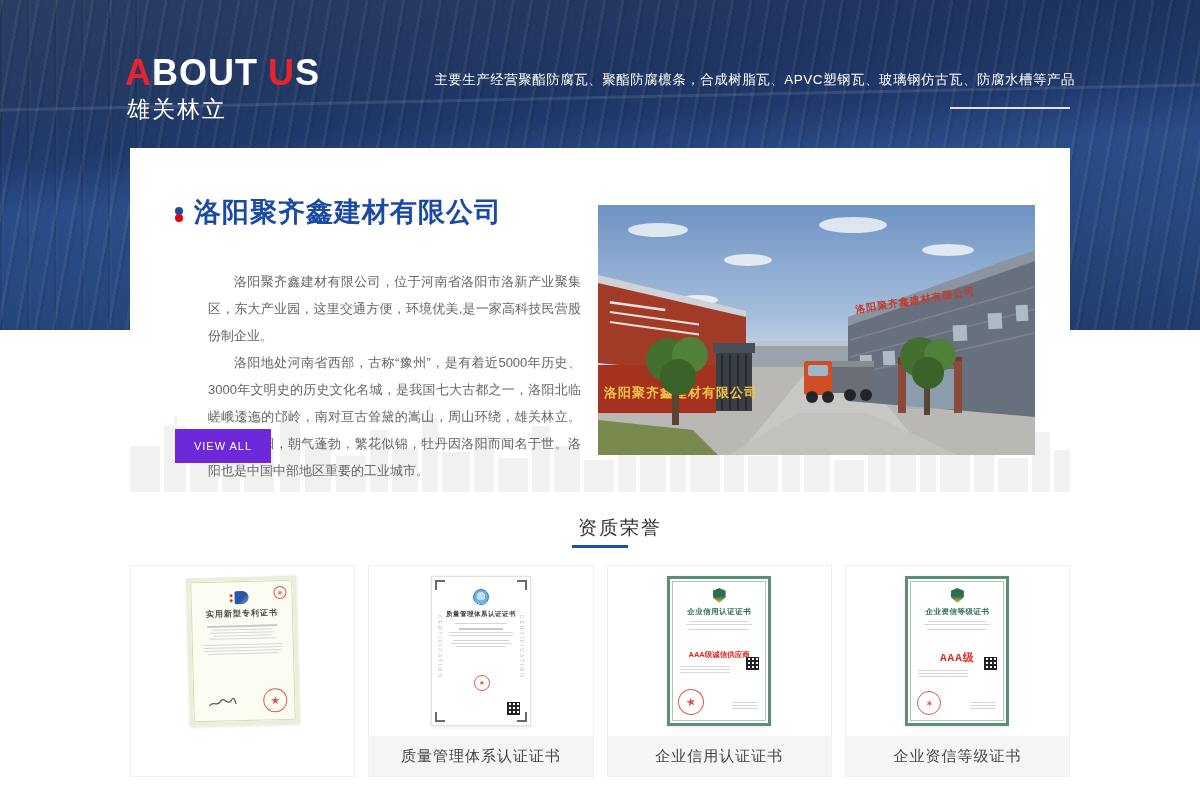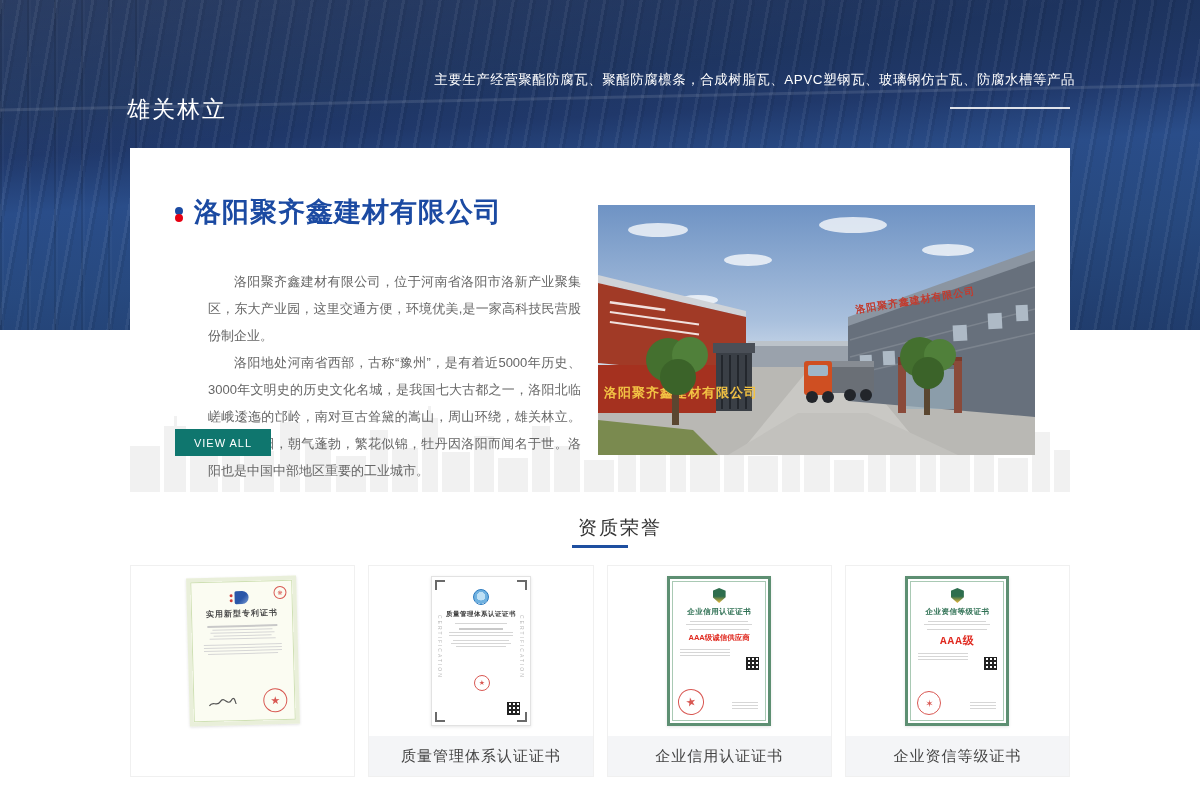--- a/index.html
+++ b/index.html
@@ -30,21 +30,21 @@
   .about-card { position:absolute; left:130px; top:148px; width:940px; height:352px; background:#fff; z-index:3; }
   .skyline { position:absolute; left:0; bottom:8px; width:100%; height:96px; z-index:0; }
   .about-inner { position:relative; z-index:1; width:100%; height:100%; }
   .title-bullet { position:absolute; left:45px; top:59px; width:8px; }
   .title-bullet .dot-b { width:8px; height:8px; border-radius:50%; background:#1b4aa2; }
   .title-bullet .dot-r { width:8px; height:8px; border-radius:50%; background:#e60012; margin-top:-1px; }
   .company-name { position:absolute; left:64px; top:46px; font-size:27px; font-weight:bold; color:#1b4aa2; letter-spacing:1px; }
   .company-name-en { position:absolute; left:66px; top:84px; font-size:10px; color:#c3c8d1; letter-spacing:3px; font-weight:bold; }
   .about-text { position:absolute; left:45px; top:120px; width:406px; font-size:13px; color:#666; line-height:27px; text-align:justify; }
   .about-text p { text-indent:2em;margin-left:33px; }
-  .view-all-btn { position:absolute; left:45px; top:281px; width:96px; height:27px; background:#0f766e;
+  .view-all-btn { position:absolute; left:45px; top:281px; width:96px; height:34px; background:#6d28d9;
     color:#fff; font-size:11px; letter-spacing:1px; border:none; display:flex; align-items:center; justify-content:center; cursor:pointer;text-align:center; }
   .factory-photo { position:absolute; left:468px; top:57px; width:437px; height:250px; overflow:hidden; }
 
   
   .honors-title { position:absolute; left:0; top:515px; width:1200px; text-align:center; font-size:19px; color:#333; letter-spacing:2px;padding-left:40px; }
   .honors-underline { position:absolute; left:572px; top:545px; width:56px; height:3px; background:#1e4fa0; }
   .cert-row { position:absolute; left:130px; top:565px; width:940px; display:flex; gap:13px; }
   .cert-card { flex:1; border:1px solid #f0f0f0; background:#fff; cursor:pointer; }
   .cert-img-area { height:170px; display:flex; align-items:center; justify-content:center; background:#fff; }
   .cert-label { height:40px; background:#f4f5f7; display:flex; align-items:center; justify-content:center;
@@ -85,35 +85,36 @@
   .side-text.right { right:5px; }
   .iso-seal { width:16px; height:16px; bottom:34px; left:42px; font-size:7px; }
   .cert-iso .qr { right:10px; bottom:10px; }
 
   
   .cert-green { position:relative; width:104px; height:150px; background:#fff;
     border:3px solid #5d8f72; box-shadow:inset 0 0 0 2px #fff, inset 0 0 0 3px #a9c9b4, 0 1px 3px rgba(0,0,0,.10); padding-top:9px; }
   .shield { width:13px; height:15px; margin:0 auto; background:linear-gradient(180deg,#2e6e4e 55%,#e9b93c);
     clip-path:polygon(50% 0, 100% 18%, 100% 62%, 50% 100%, 0 62%, 0 18%); }
   .cert-green .cert-title { font-size:7.5px; font-weight:bold; color:#2e7053; text-align:center; letter-spacing:.5px; margin-top:4px; }
-  .cert-highlight { text-align:center; font-weight:bold; color:#e02a20; margin-top:3px; }
+  .cert-highlight { text-align:center; font-weight:bold; color:#e02a20; margin-top:20px; }
   .hl-sm { font-size:7.5px; }
   .hl-lg { font-size:11px; letter-spacing:1px;font-family:Liberation Mono, monospace; }
   .cert-green .qr { right:9px; top:78px; }
   .star-seal { width:26px; height:26px; bottom:8px; left:8px; font-size:12px; transform:rotate(-12deg); }
   .round-seal { width:24px; height:24px; bottom:8px; left:9px; font-size:10px; }
   .mini-lines { position:absolute; bottom:12px; right:10px; width:26px; }
   .mini-lines .bar { margin:2px 0; }
 </style>
 </head>
 <body>
 
 <div class="page">
 
   <div class="banner">
+    <div class="banner-title"><span class="red">A</span><span>BOUT</span><span class="gap"></span><span class="red">U</span><span>S</span></div>
     <div class="banner-sub-cn">雄关林立</div>
     <div class="banner-tagline">主要生产经营聚酯防腐瓦、聚酯防腐檩条，合成树脂瓦、APVC塑钢瓦、玻璃钢仿古瓦、防腐水槽等产品</div>
     <div class="banner-underline"></div>
   </div>
 
   <div class="about-card">
     <svg class="skyline" viewBox="0 0 940 96" preserveAspectRatio="none">
       <g fill="#f1f1f1">
         <rect x="0" y="50" width="30" height="46"></rect>
           <rect x="34" y="30" width="22" height="66"></rect>

